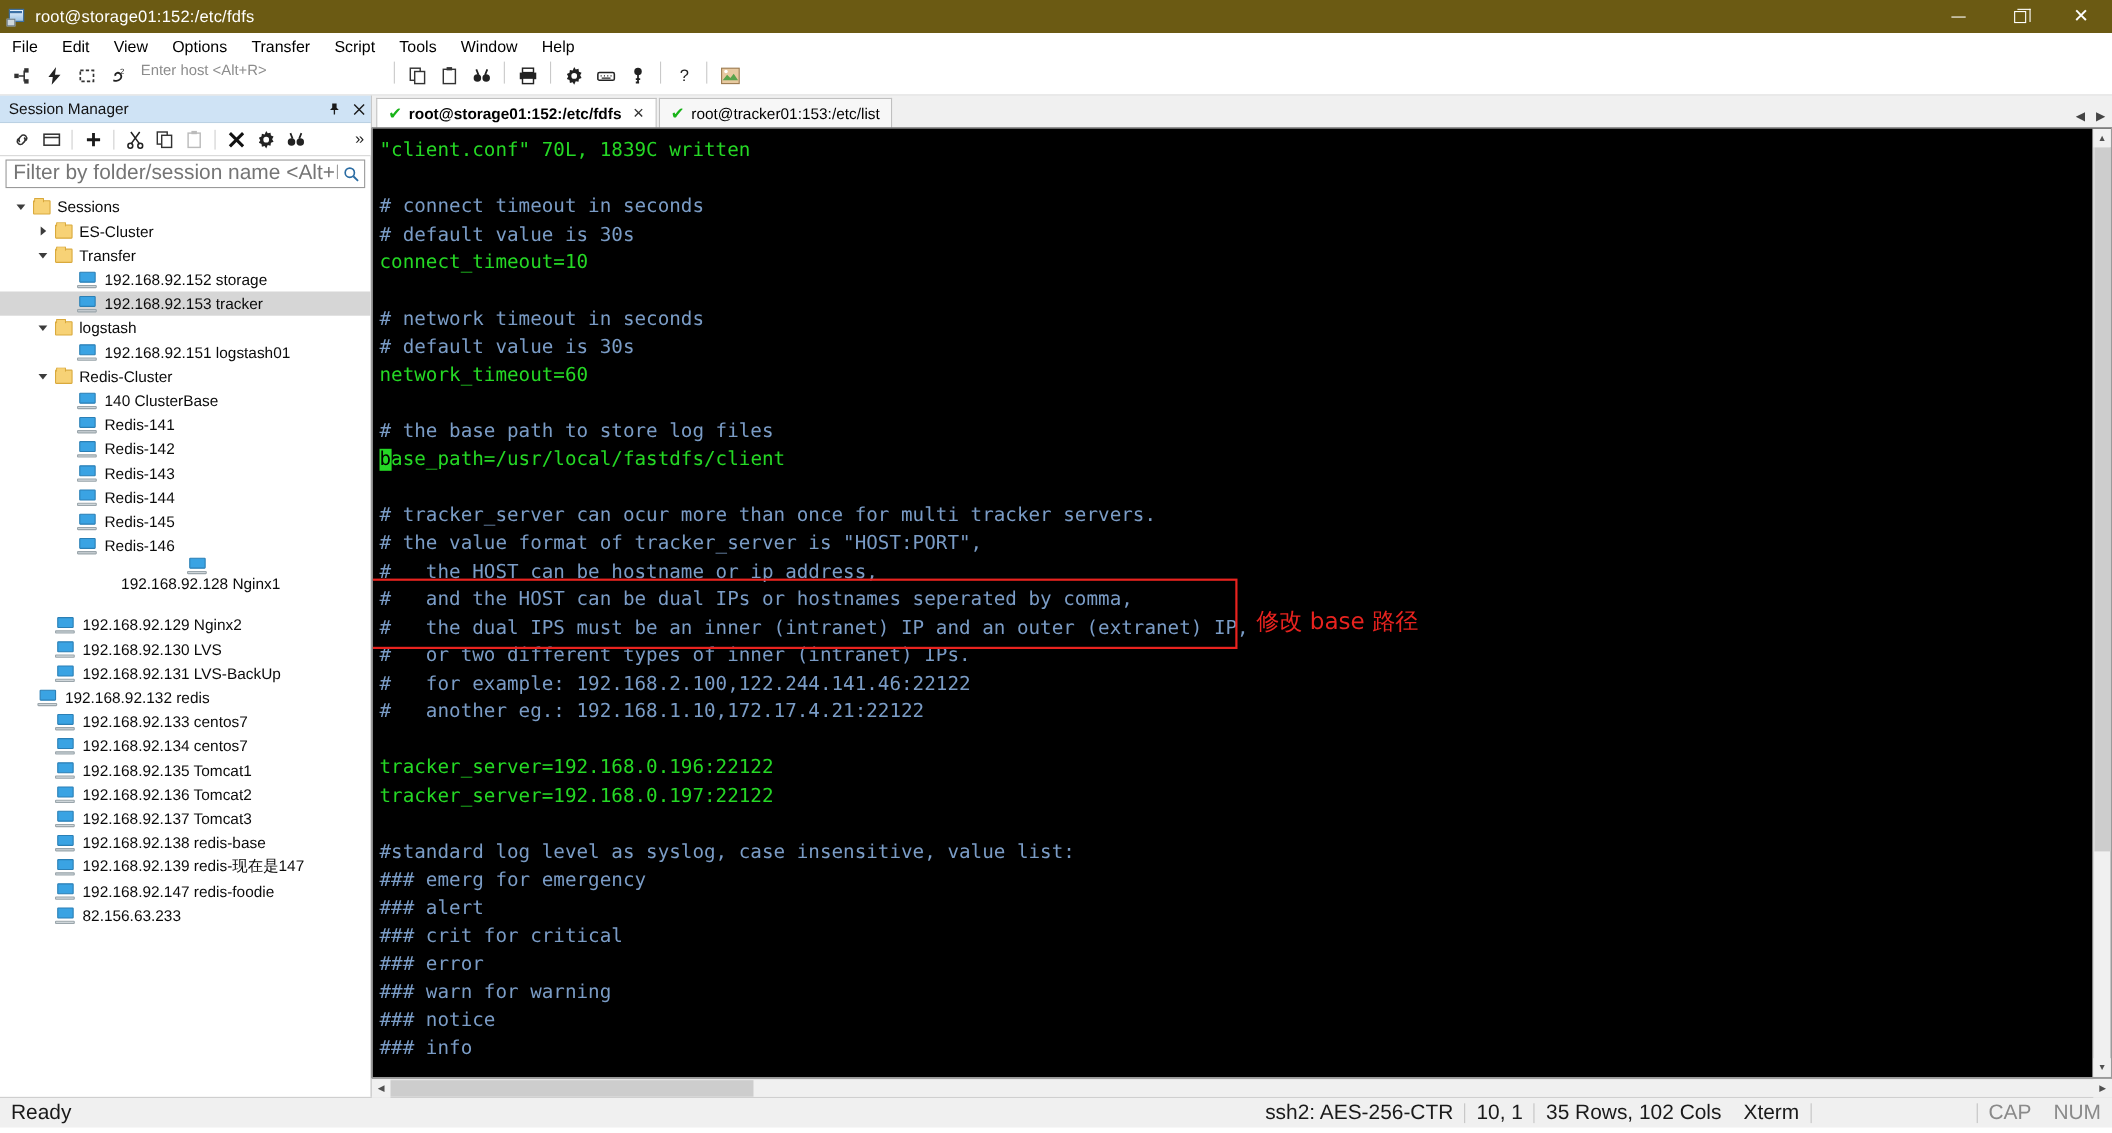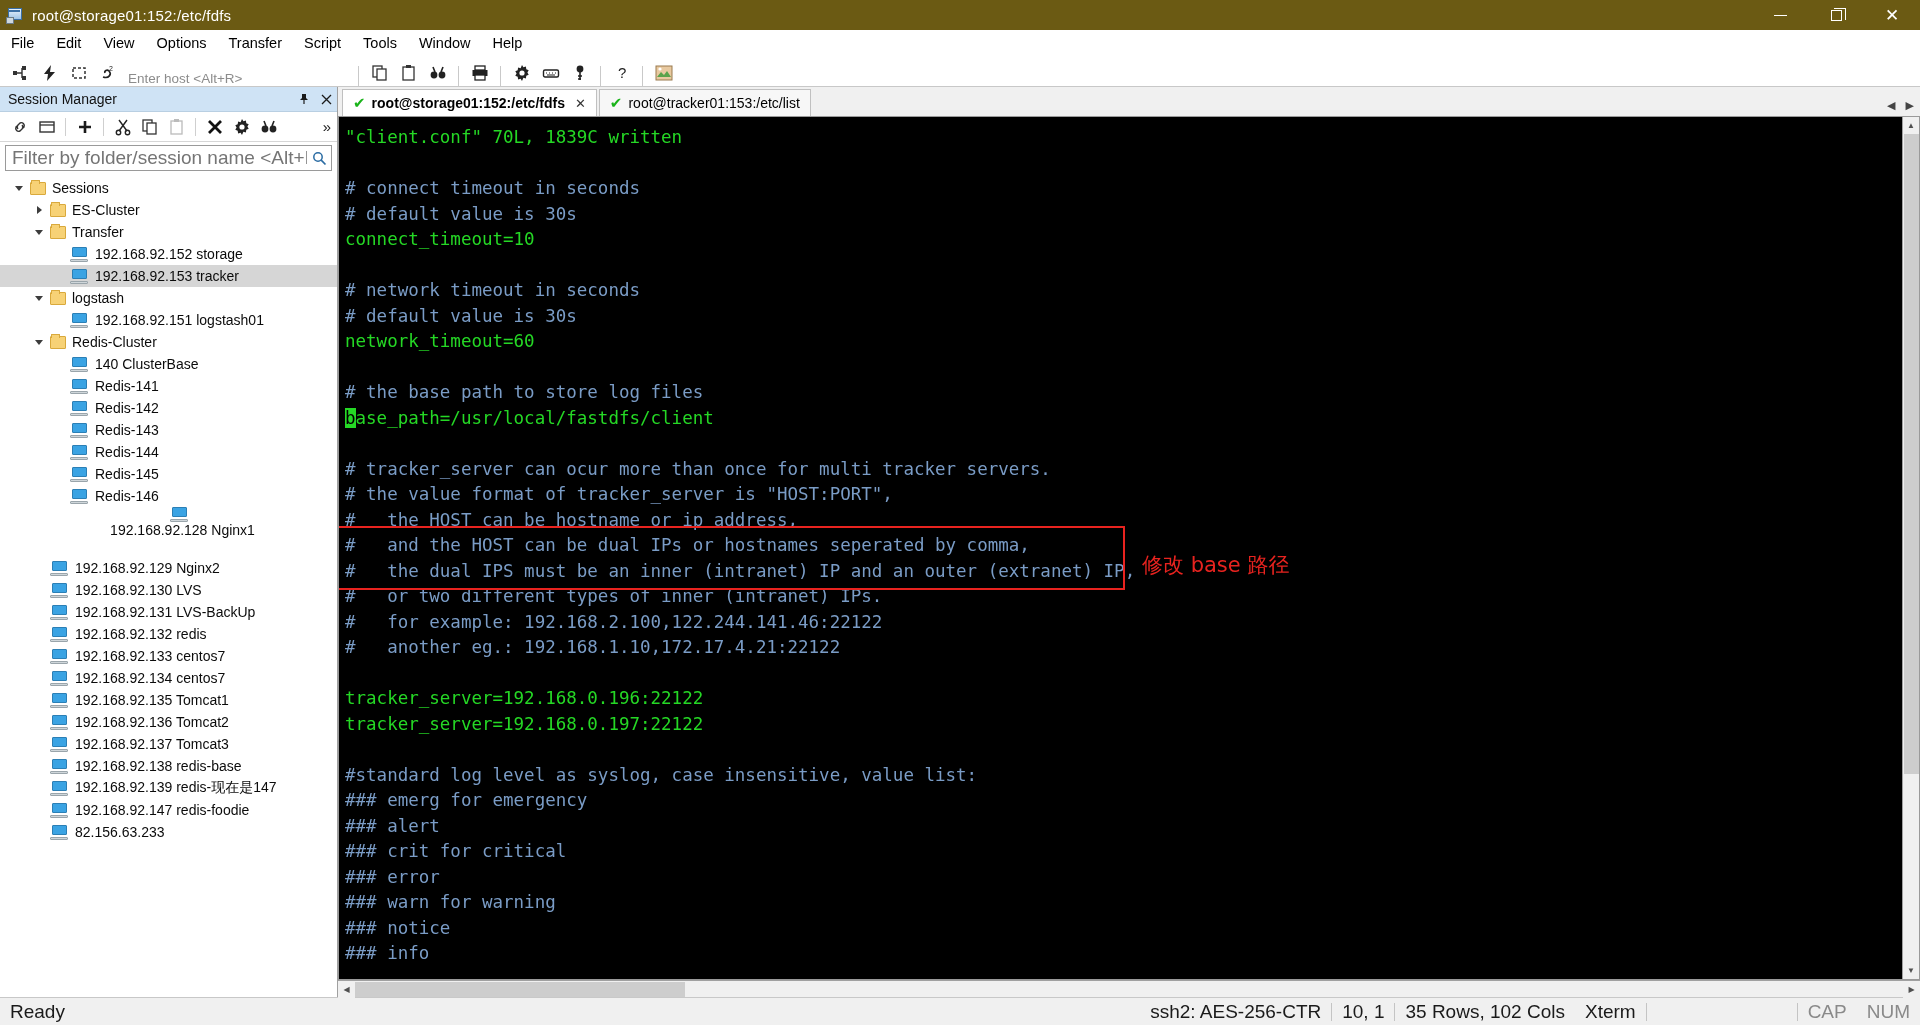--- a/index.html
+++ b/index.html
@@ -52,21 +52,21 @@
     display: flex; align-items: center;
     font-size: 14.5px; color: #000;
     border-bottom: 1px solid #ffffff;
   }
   #menubar .mi { padding: 3px 11px; cursor: default; }
 
   
   #toolbar {
     height: 31px; background: #ffffff;
     border-bottom: 1px solid #c8c8c8;
-    display: flex; align-items: flex-end; padding-left: 6px;
+    display: flex; align-items: flex-start; padding-left: 6px;
     gap: 0px;
   }
   #toolbar .tb { width: 29px; height: 26px; display:flex; align-items:center; justify-content:center; }
   #toolbar .sep { width:1px; height:20px; background:#c9c9c9; margin:0 6px; }
   #host-entry {
     font-size: 13.5px; color: #8c8c8c; padding-left: 6px; width: 230px;
   }
   .ico { width: 18px; height: 18px; display:block; }
 
   
@@ -537,21 +537,21 @@
           <span class="tlabel">192.168.92.130 LVS</span>
         </div>
         <div class="trow" style="padding-left: 28px;">
           <span class="tw"></span>
           <span class="pcicon">
             <span class="scr"></span>
             <span class="kb"></span>
           </span>
           <span class="tlabel">192.168.92.131 LVS-BackUp</span>
         </div>
-        <div class="trow" style="padding-left: 28px;">
+        <div class="trow" style="padding-left: 12px;">
           <span class="tw"></span>
           <span class="pcicon">
             <span class="scr"></span>
             <span class="kb"></span>
           </span>
           <span class="tlabel">192.168.92.132 redis</span>
         </div>
         <div class="trow" style="padding-left: 28px;">
           <span class="tw"></span>
           <span class="pcicon">

